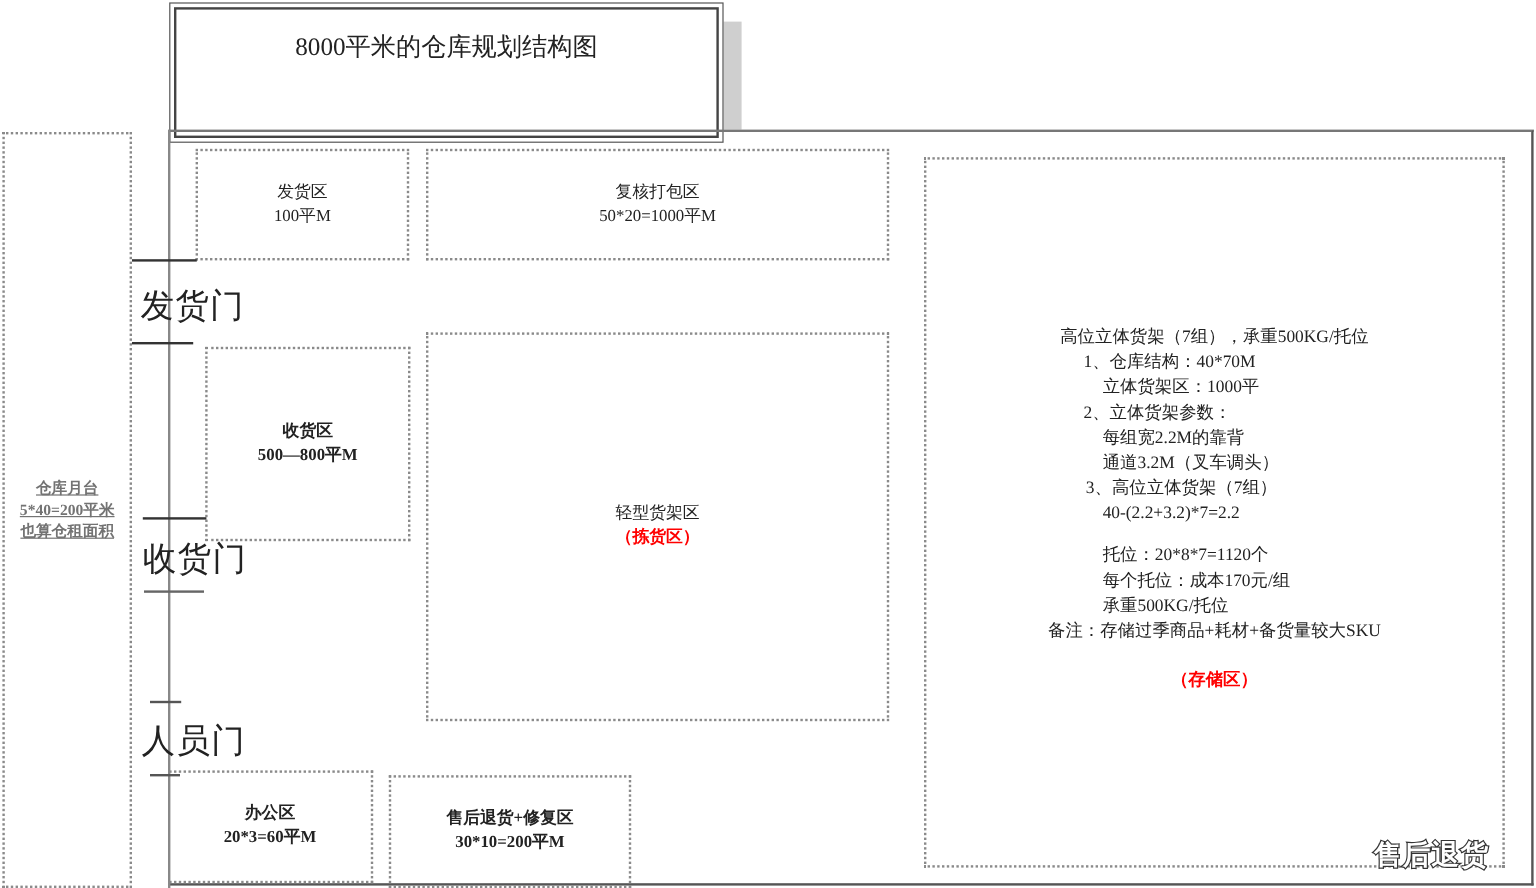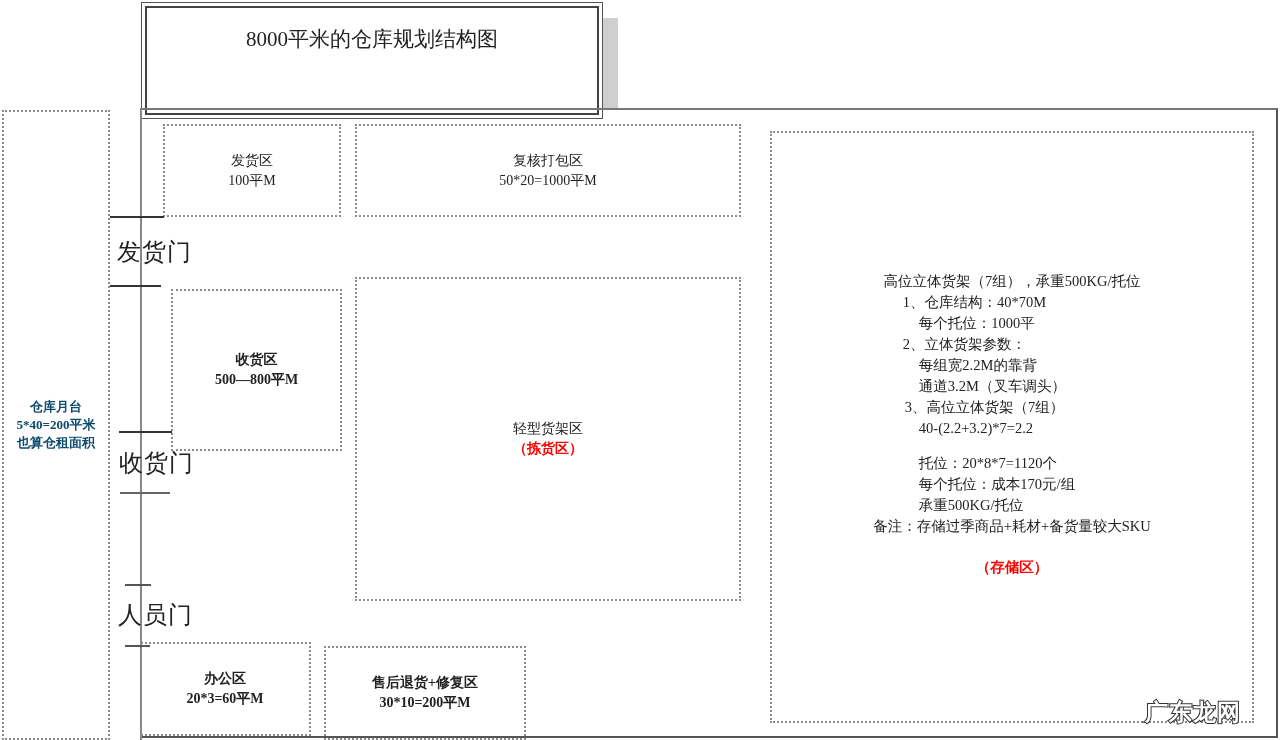--- a/index.html
+++ b/index.html
@@ -57,28 +57,29 @@
     }
     .zone.bold { font-weight: bold; }
     .zone .red { color: #ff0000; font-weight: bold; }
     .platform {
       left: 2px; top: 110px; width: 108px; height: 630px;
     }
     .platform-text {
       font-weight: bold;
       font-size: 13px;
       line-height: 18px;
-      color: #0c4a6e;
+      color: #737373;
+      text-decoration: underline;
     }
     .door-line {
       height: 1.5px;
       background: #333333;
     }
     .door-label {
-      font-size: 24px;
+      font-size: 28px;
       color: #222222;
       font-family: "DejaVu Sans", "Liberation Sans", sans-serif;
       letter-spacing: 1px;
     }
     .storage-text {
       font-size: 14.5px;
       line-height: 21px;
       color: #222222;
       white-space: pre;
       text-align: center;
@@ -133,21 +134,21 @@
 
 <div class="abs zone" style="left:355px; top:277px; width:386px; height:324px;">
   <div>轻型货架区</div>
   <div class="red">（拣货区）</div>
 </div>
 
 <div class="abs zone" style="left:770px; top:131px; width:484px; height:592px; justify-content:flex-start; padding-top:138px;">
   <div class="storage-text" style="text-align:center;">高位立体货架（7组），承重500KG/托位</div>
   <div style="display:flex; flex-direction:column; align-items:flex-start; margin-left:-46px;">
     <div class="storage-text" style="padding-left:0;">1、仓库结构：40*70M</div>
-    <div class="storage-text" style="padding-left:16px;">每个托位：1000平</div>
+    <div class="storage-text" style="padding-left:16px;">立体货架区：1000平</div>
     <div class="storage-text" style="padding-left:0;">2、立体货架参数：</div>
     <div class="storage-text" style="padding-left:16px;">每组宽2.2M的靠背</div>
     <div class="storage-text" style="padding-left:16px;">通道3.2M（叉车调头）</div>
     <div class="storage-text" style="padding-left:2px;">3、高位立体货架（7组）</div>
     <div class="storage-text" style="padding-left:16px;">40-(2.2+3.2)*7=2.2</div>
     <div class="storage-text" style="padding-left:16px;margin-top:14px;">托位：20*8*7=1120个</div>
     <div class="storage-text" style="padding-left:16px;">每个托位：成本170元/组</div>
     <div class="storage-text" style="padding-left:16px;">承重500KG/托位</div>
   </div>
   <div class="storage-text" style="text-align:center;">备注：存储过季商品+耗材+备货量较大SKU</div>
@@ -169,13 +170,13 @@
 <div class="abs door-line" style="left:110px; top:285px; width:51px;"></div>
 
 <div class="abs door-line" style="left:119px; top:431px; width:53px;"></div>
 <div class="abs door-label" style="left:119px; top:447px;">收货门</div>
 <div class="abs door-line" style="left:120px; top:492px; width:50px; background:#666666;"></div>
 
 <div class="abs door-line" style="left:125px; top:584px; width:26px; background:#555555;"></div>
 <div class="abs door-label" style="left:118px; top:599px;">人员门</div>
 <div class="abs door-line" style="left:125px; top:645px; width:25px; background:#555555;"></div>
 
-<div class="abs watermark">广东龙网</div>
+<div class="abs watermark">售后退货</div>
 
 </body></html>

